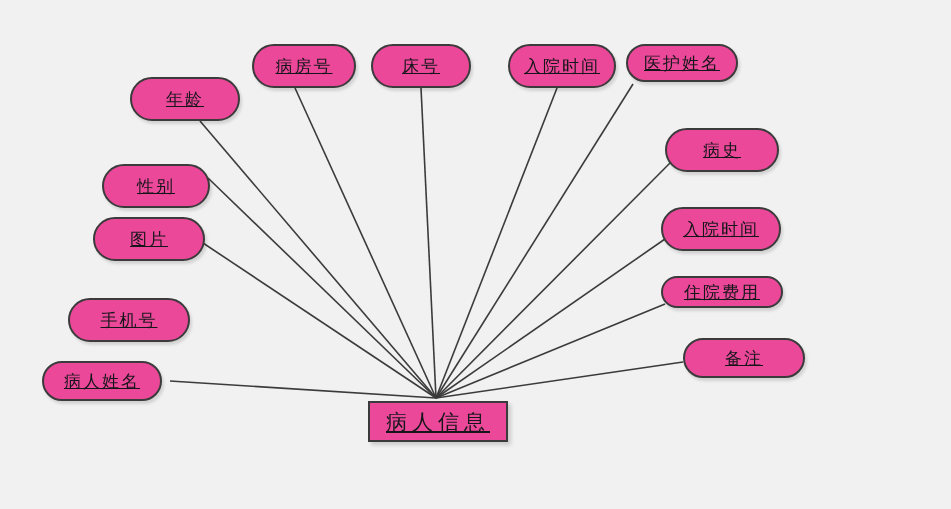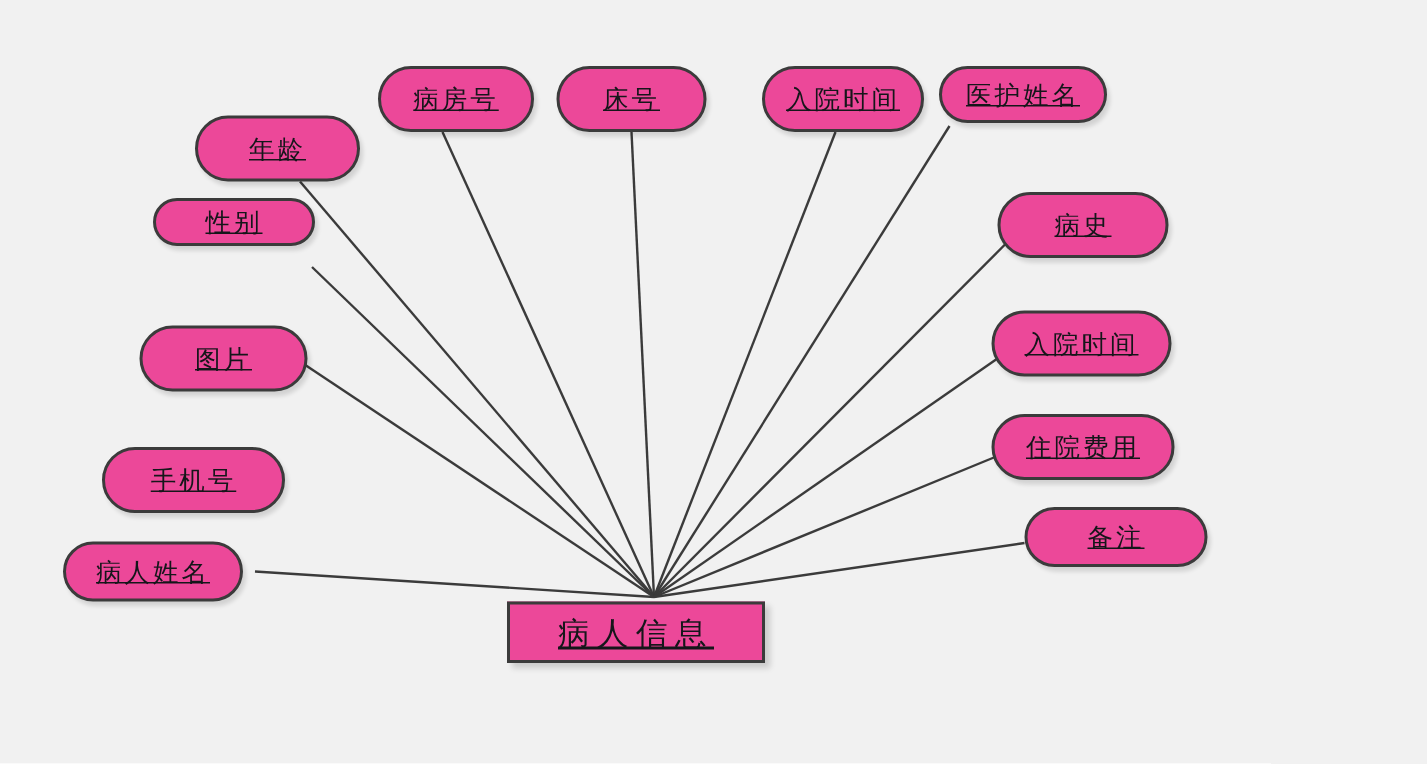--- a/index.html
+++ b/index.html
@@ -86,44 +86,44 @@
       </div>
       <div class="node attribute" style="left: 371px; top: 44px; width: 100px; height: 44px;">
         <span>床号</span>
       </div>
       <div class="node attribute" style="left: 508px; top: 44px; width: 108px; height: 44px;">
         <span>入院时间</span>
       </div>
       <div class="node attribute" style="left: 626px; top: 44px; width: 112px; height: 38px;">
         <span>医护姓名</span>
       </div>
-      <div class="node attribute" style="left: 102px; top: 132px; width: 108px; height: 32px;">
+      <div class="node attribute" style="left: 102px; top: 164px; width: 108px; height: 44px;">
         <span>性别</span>
       </div>
       <div class="node attribute" style="left: 665px; top: 128px; width: 114px; height: 44px;">
         <span>病史</span>
       </div>
       <div class="node attribute" style="left: 93px; top: 217px; width: 112px; height: 44px;">
         <span>图片</span>
       </div>
       <div class="node attribute" style="left: 661px; top: 207px; width: 120px; height: 44px;">
         <span>入院时间</span>
       </div>
       <div class="node attribute" style="left: 68px; top: 286px; width: 122px; height: 44px; margin-top: 12px;">
         <span>手机号</span>
       </div>
-      <div class="node attribute" style="left: 661px; top: 276px; width: 122px; height: 44px;">
+      <div class="node attribute" style="left: 661px; top: 276px; width: 122px; height: 32px;">
         <span>住院费用</span>
       </div>
       <div class="node attribute" style="left: 42px; top: 361px; width: 120px; height: 40px;">
         <span>病人姓名</span>
       </div>
       <div class="node attribute" style="left: 683px; top: 338px; width: 122px; height: 40px; justify-content: center;">
         <span>备注</span>
       </div>
-      <div class="node entity" style="left: 338px; top: 401px; width: 172px; height: 41px;">
+      <div class="node entity" style="left: 368px; top: 401px; width: 140px; height: 41px;">
         <span>病人信息</span>
       </div>
     </div>
 
   <div class="watermark"></div>
 
 </div>
 
 </body></html>

